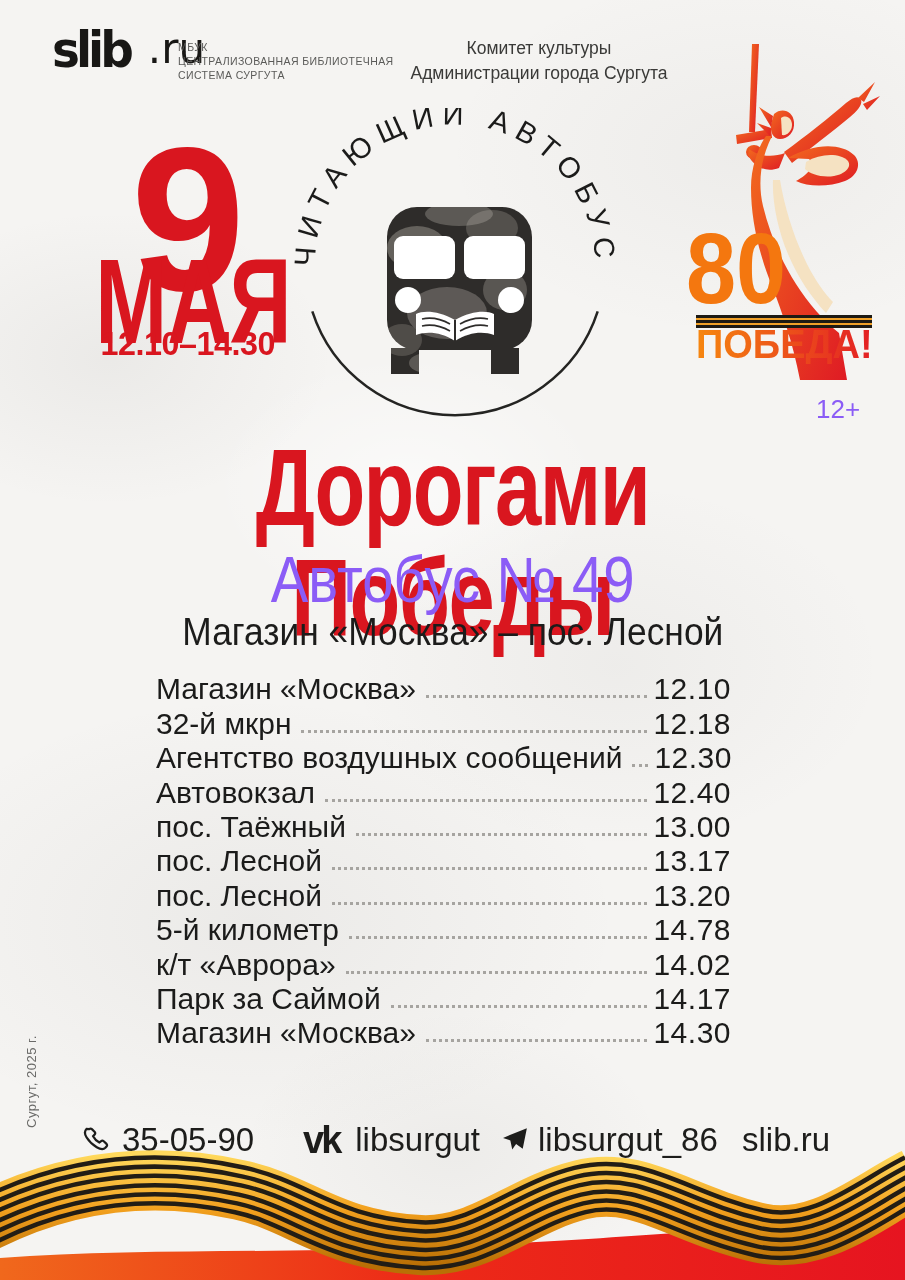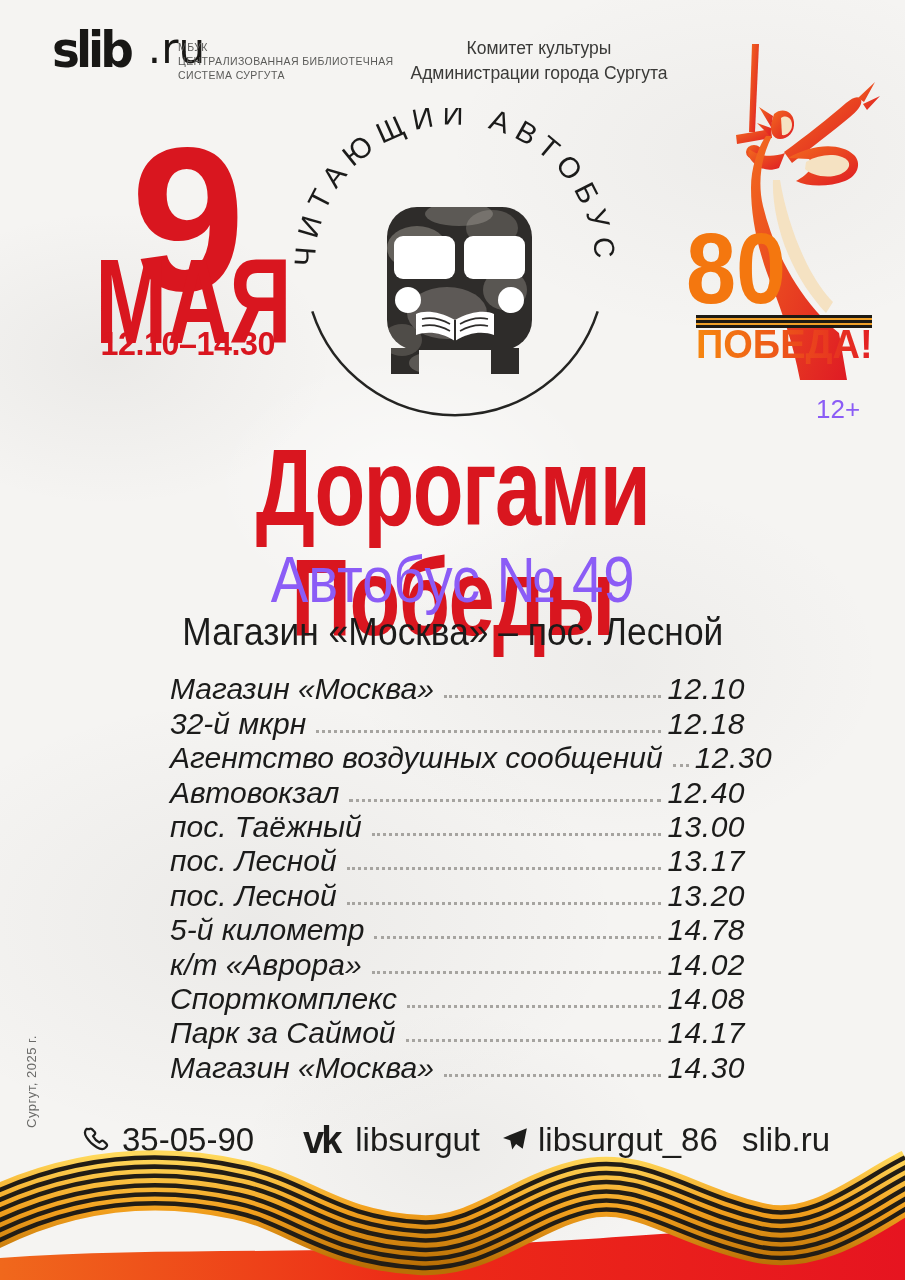--- a/index.html
+++ b/index.html
@@ -55,21 +55,21 @@
   .v80 .cx { transform:scaleX(.9); transform-origin:left; }
   .v-stripes { left:696px; top:315px; width:176px; height:13px;
     background:linear-gradient(#1d1a14 0 20%, #f0a028 20% 40%, #1d1a14 40% 60%, #f0a028 60% 80%, #1d1a14 80% 100%); }
   .v-word { left:696px; top:324px; font-size:40px; line-height:1; font-weight:700; }
   .v-word .cx { transform:scaleX(.95); transform-origin:left;
     background:linear-gradient(90deg,#f6870f,#e31f24); -webkit-background-clip:text; background-clip:text; color:transparent; }
 
   .age { left:816px; top:394px; font-size:26px; color:#8b5cf6; }
 
   
-  .schedule { left:170px; top:672px; width:575px;font-style:italic; }
+  .schedule { left:156px; top:672px; width:575px; }
   .s-row { display:flex; align-items:flex-end; height:34.4px; font-size:30px; color:#1b1b1a; white-space:nowrap; }
   .s-leader { flex:1 1 auto; min-width:16px; border-bottom:3px dotted #a6a4a0; margin:0 6px 8px 10px; }
   .s-time { letter-spacing:.5px; }
 
   
   .imprint { left:24px; top:978px; height:150px; writing-mode:vertical-rl; transform:rotate(180deg);
              font-size:13px; color:#6a6a68; letter-spacing:.5px; }
 
   
   .f-item { position:absolute; top:1118px; height:44px; display:flex; align-items:center; gap:10px;
@@ -234,25 +234,20 @@
         <span class="s-leader"></span>
         <span class="s-time">14.78</span>
       </div>
 
       <div class="s-row">
         <span class="s-name">к/т «Аврора»</span>
         <span class="s-leader"></span>
         <span class="s-time">14.02</span>
       </div>
 
-      <div class="s-row">
-        <span class="s-name">Спорткомплекс</span>
-        <span class="s-leader"></span>
-        <span class="s-time">14.08</span>
-      </div>
 
       <div class="s-row">
         <span class="s-name">Парк за Саймой</span>
         <span class="s-leader"></span>
         <span class="s-time">14.17</span>
       </div>
 
       <div class="s-row">
         <span class="s-name">Магазин «Москва»</span>
         <span class="s-leader"></span>

